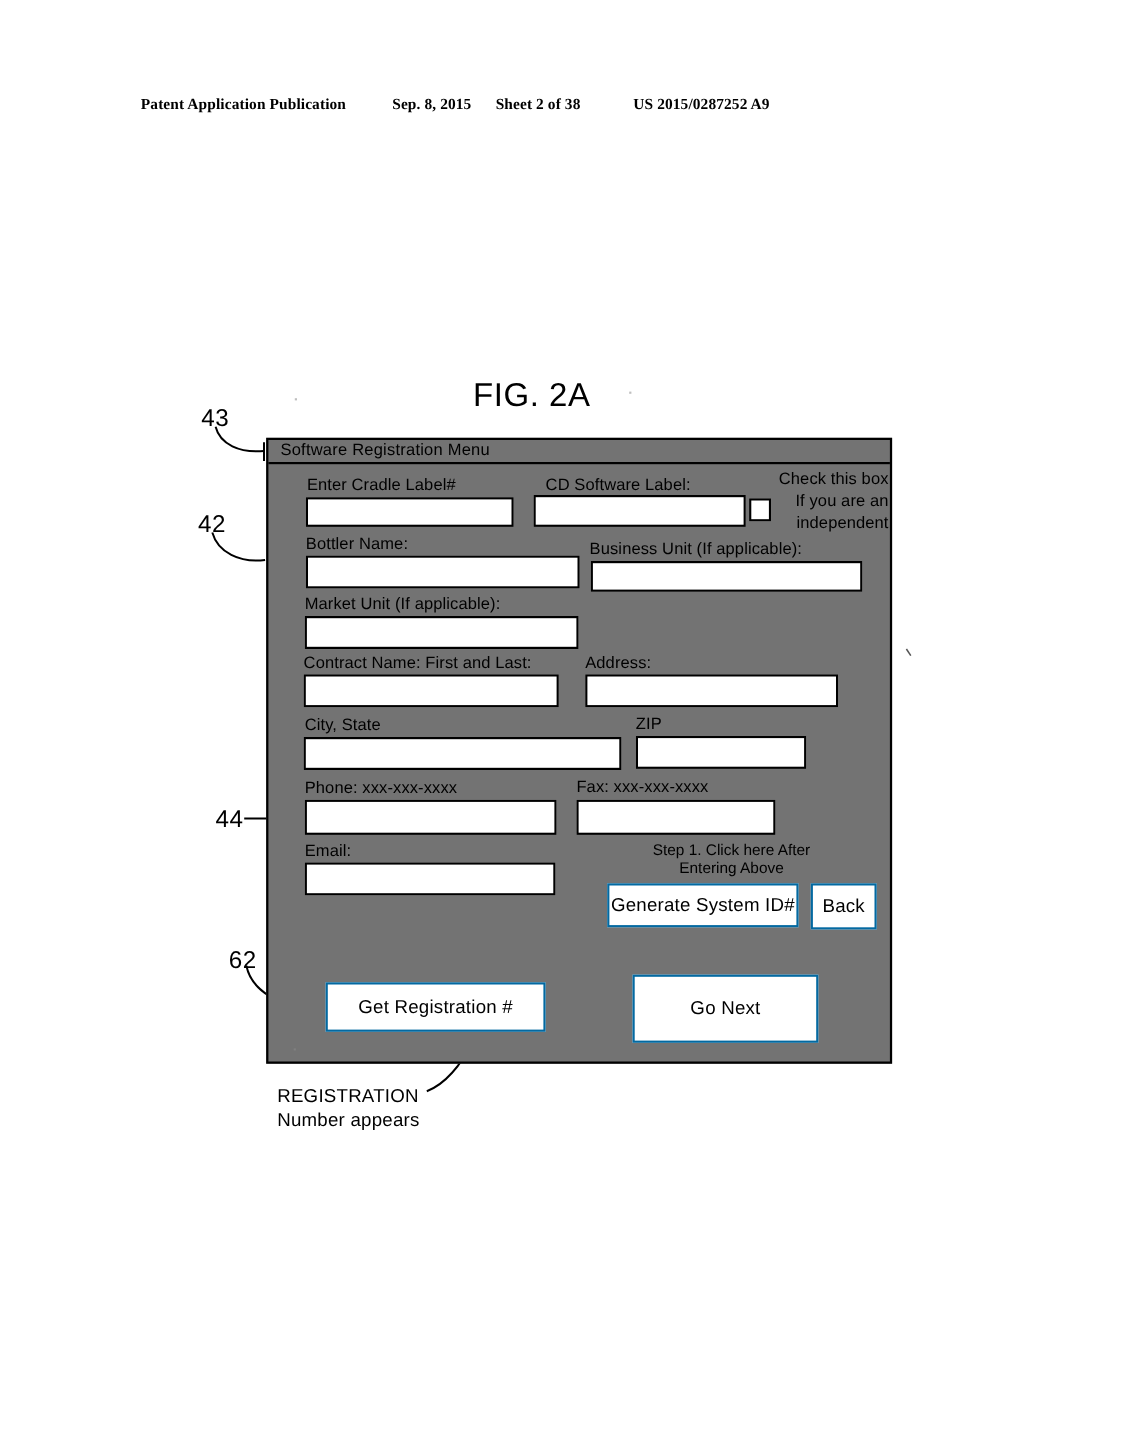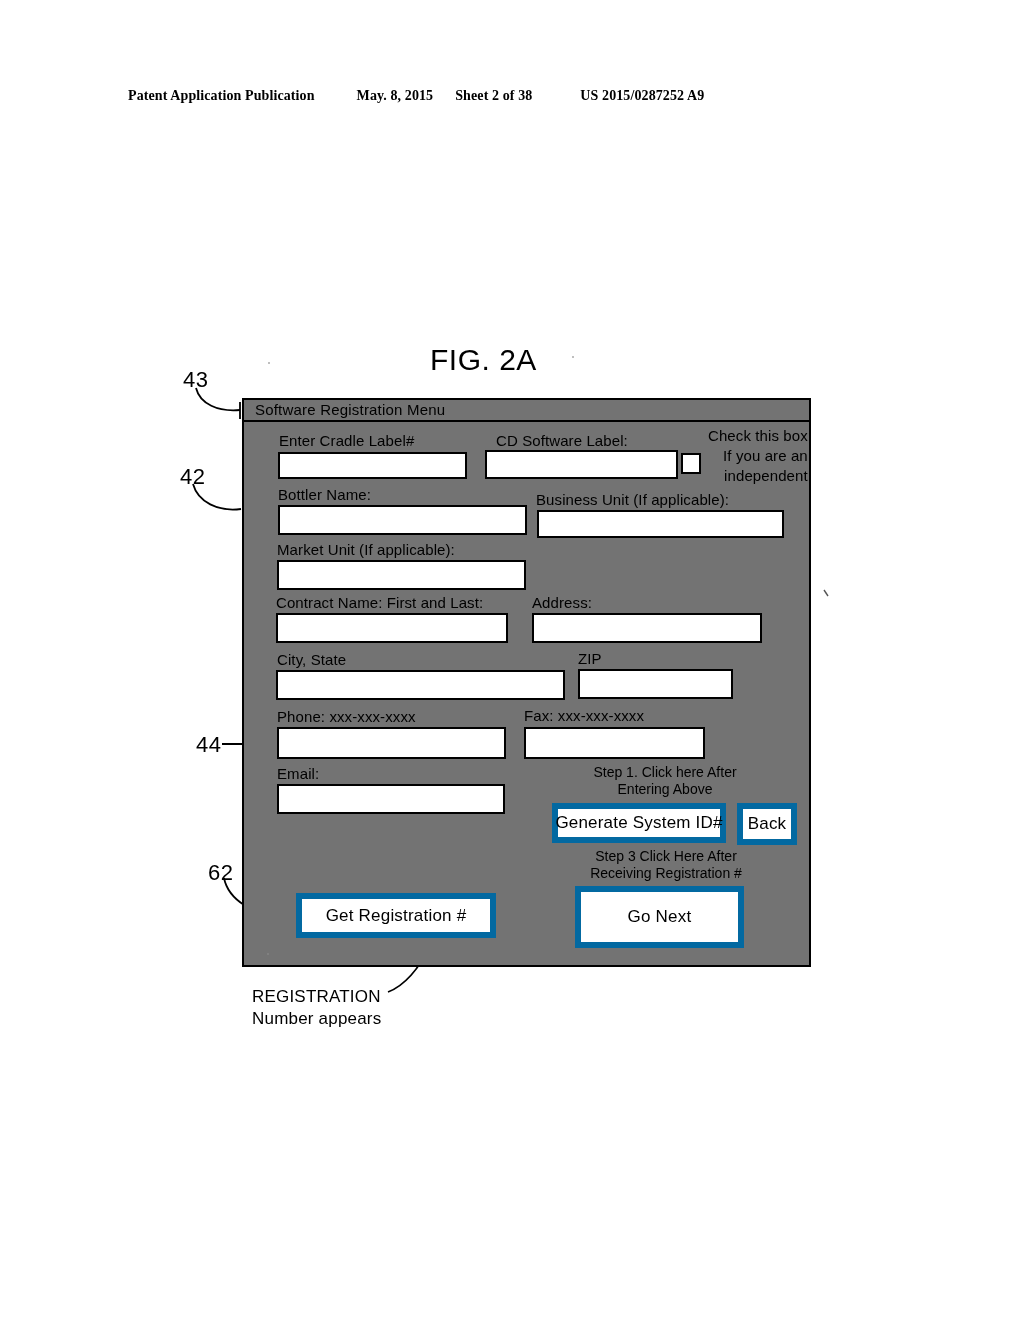--- a/index.html
+++ b/index.html
@@ -110,21 +110,21 @@
     box-sizing: border-box;
   }
   .chk {
     position: absolute;
     border: 2px solid #000;
     background: #fff;
     box-sizing: border-box;
   }
   .btn {
     position: absolute;
-    border: 6px solid #0369a1;
+    border: 2px solid #0369a1;
     background: #fff;
     box-sizing: border-box;
     display: flex;
     align-items: center;
     justify-content: center;
     font-size: 17px;
     letter-spacing: 0.2px;
     white-space: nowrap;
   }
   .note {
@@ -156,21 +156,21 @@
     width: 2px;
     height: 2px;
     opacity: 0.55;
   }
 </style>
 </head>
 <body>
 
 <div class="pub-header">
   <span class="h-title">Patent Application Publication</span>
-  <span class="h-date">May. 8, 2015</span>
+  <span class="h-date">Sep. 8, 2015</span>
   <span class="h-sheet">Sheet 2 of 38</span>
   <span class="h-number">US 2015/0287252 A9</span>
 </div>
 
 <div class="fig-caption">FIG. 2A</div>
 
 <div class="ref" id="ref-43">43</div>
 <div class="ref" id="ref-42">42</div>
 <div class="ref" id="ref-44">44</div>
 <div class="ref" id="ref-45">62</div>
@@ -239,22 +239,20 @@
   <div class="lbl" style="left:33px; top:365px;">Email:</div>
   <div class="fld" style="left:33px; top:384px; width:228px; height:30px;"></div>
 
   <div class="note" style="left:316px; top:364px; width:210px;">Step 1. Click here After
 Entering Above</div>
 
 
   <div class="btn" style="left:308px; top:403px; width:174px; height:40px;">Generate System ID#</div>
   <div class="btn" style="left:493px; top:403px; width:60px; height:42px;">Back</div>
 
-  <div class="note" style="left:316px; top:448px; width:212px;">Step 3 Click Here After
-Receiving Registration #</div>
 
   <div class="btn" style="left:52px; top:493px; width:200px; height:45px;">Get Registration #</div>
   <div class="btn" style="left:331px; top:486px; width:169px; height:62px;">Go Next</div>
 
 </div>
 
 <div class="bottom-note">REGISTRATION
 Number appears</div>
 
 <div class="speckle" style="left:268px; top:362px;"></div>

